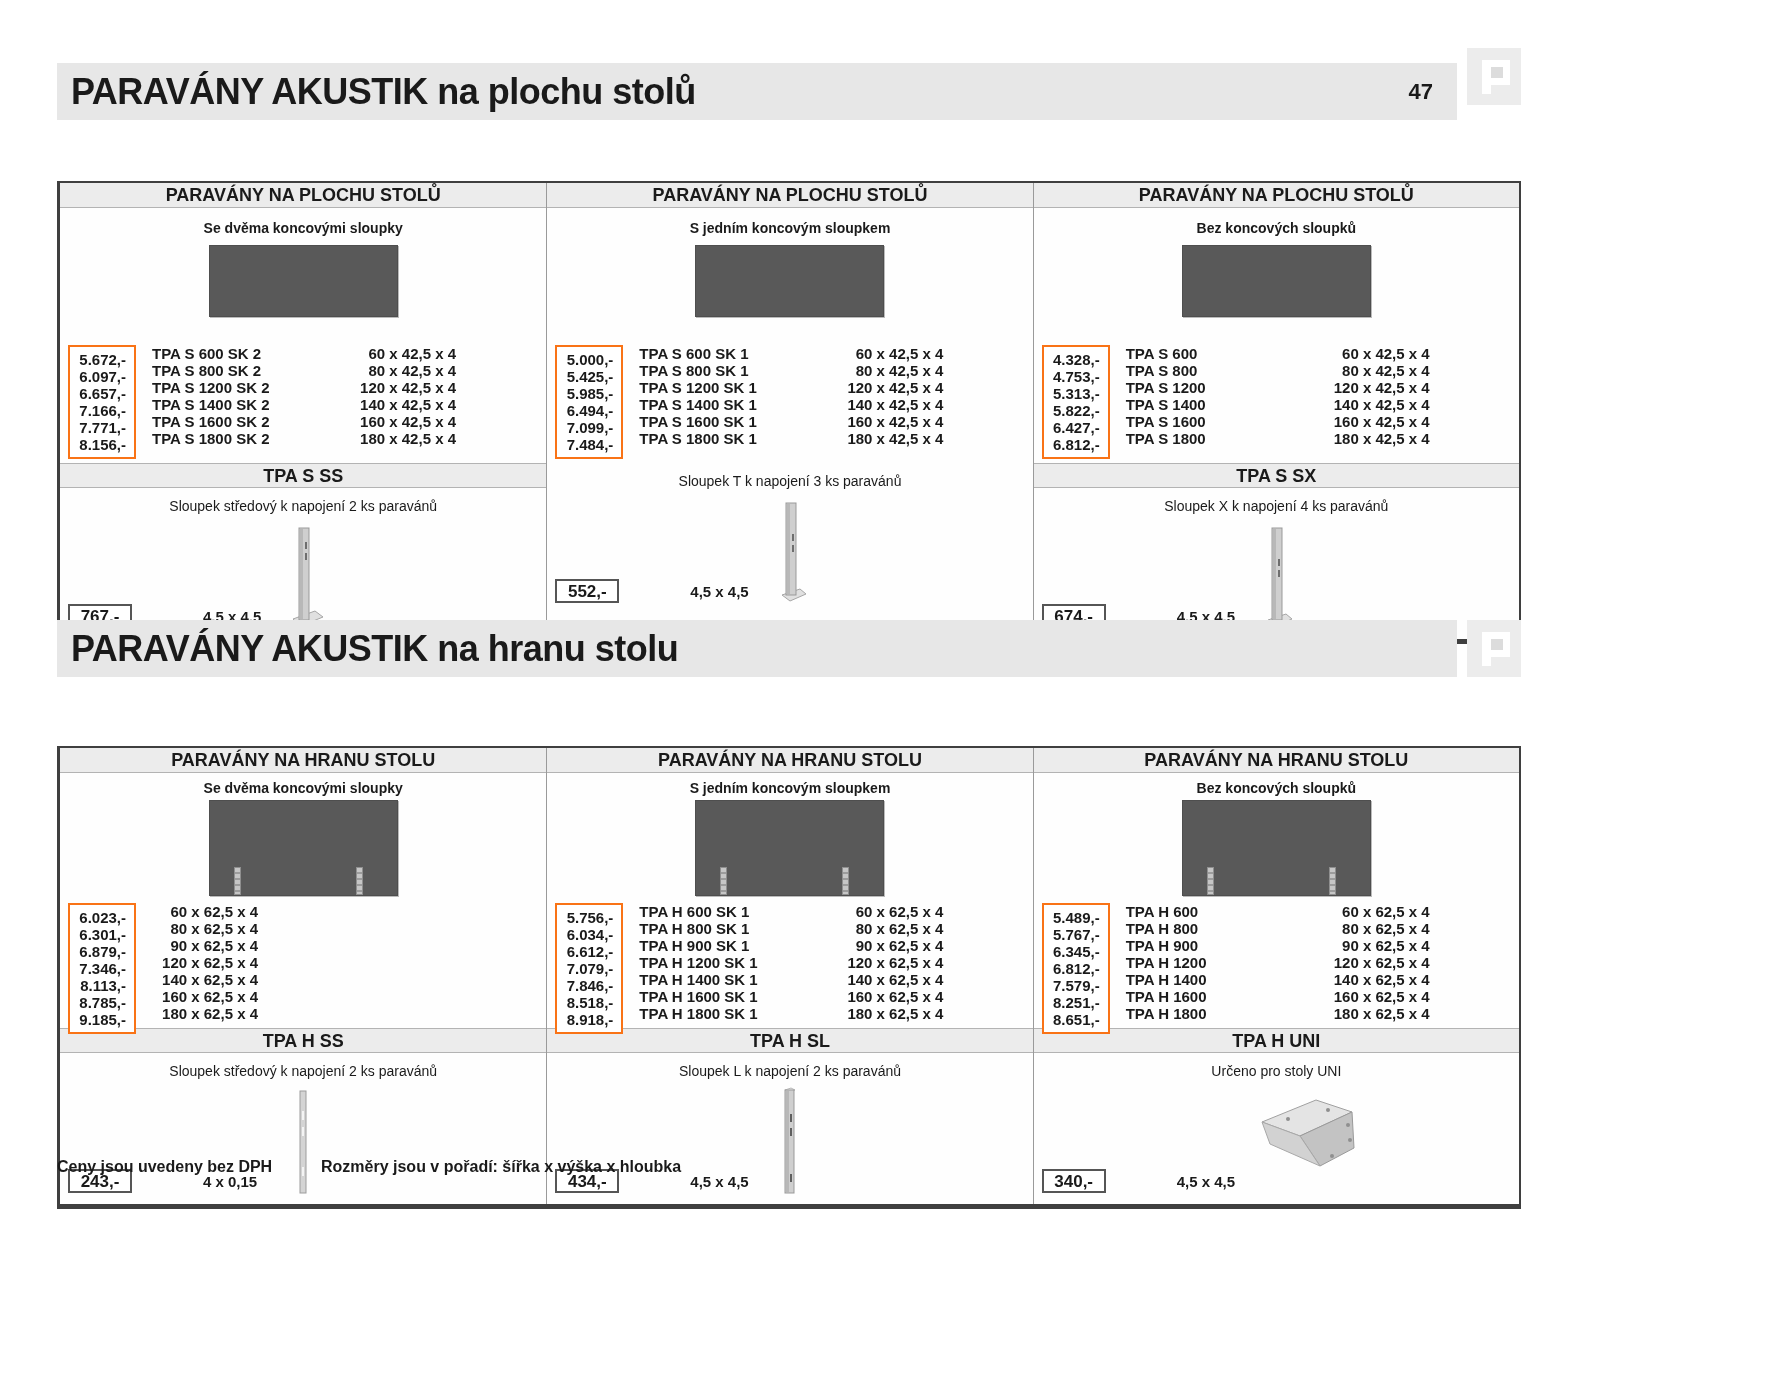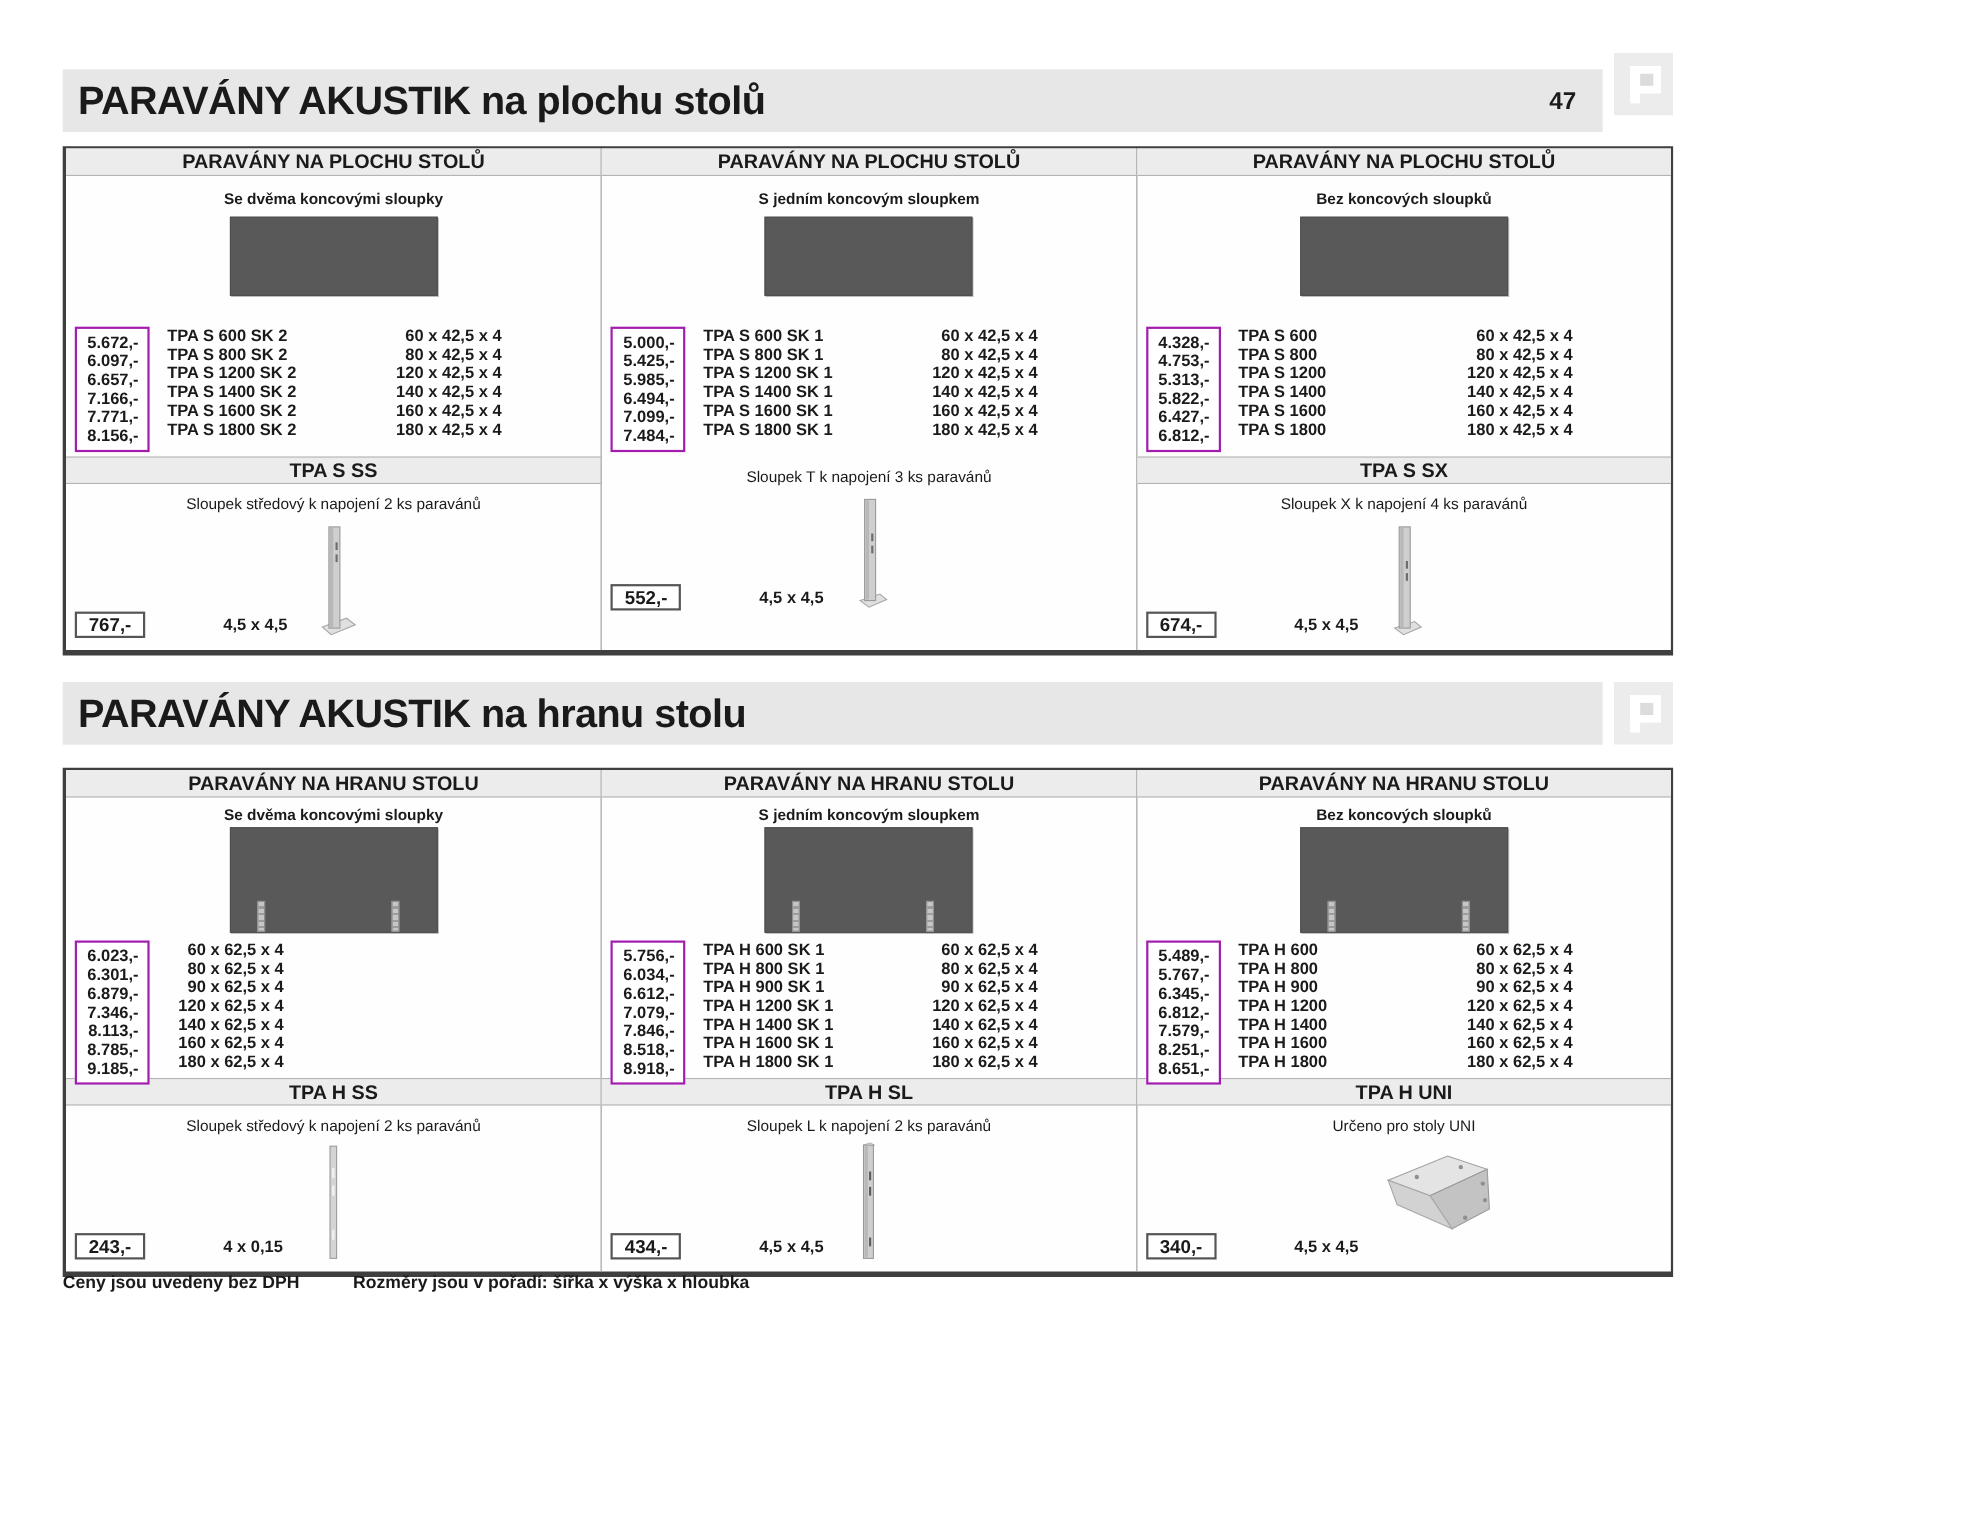--- a/index.html
+++ b/index.html
@@ -14,21 +14,21 @@
     background:#e7e7e7; display:flex; align-items:center;
   }
   .band .title { padding-left:14px; font-weight:bold; font-size:36px; letter-spacing:-0.5px; white-space:nowrap; }
   .band .title .t2 { font-weight:bold; }
   .band .pagenum { margin-left:auto; padding-right:24px; font-weight:bold; font-size:22px; }
   .logo-box { position:absolute; left:1467px; width:54px; height:57px; }
   
   .cat-table {
     position:absolute; left:57px; width:1464px;
     border:2px solid #3f3f3f; border-left-width:3px; border-bottom-width:5px;
-    display:grid; grid-template-columns:1fr 1fr 1fr; background:#fefefe;
+    display:grid; grid-template-columns:1fr 1fr 1fr; background:#fefefe;margin-top:48px;
   }
   .col { display:flex; flex-direction:column; }
   .col + .col { border-left:1px solid #9a9a9a; }
   .col-header {
     height:25px; background:#ececec; border-bottom:1px solid #b3b3b3;
     text-align:center; font-weight:bold; font-size:18px; line-height:25px;
   }
   .prod-area { height:255px; position:relative; }
   .acc-header {
     height:25px; background:#ececec; border-top:1px solid #b3b3b3; border-bottom:1px solid #b3b3b3;
@@ -46,21 +46,21 @@
   .s2 .panel { height:96px; margin-top:4px; }
   .leg {
     position:absolute; bottom:0; width:7px; height:28px; background:#c6c6c6;
     border:1px solid #8f8f8f;
     background-image:repeating-linear-gradient(to bottom, #c6c6c6 0 4px, #9c9c9c 4px 6px);
   }
   .leg.l1 { left:24px; } .leg.l2 { left:146px; }
   .plist { display:flex; padding-left:8px; font-weight:bold; font-size:15px; }
   .s1 .plist { margin-top:28px; }
   .s2 .plist { margin-top:7px; }
-  .pbox { border:2px solid #a21caf; padding:4px 8px 4px 4px; min-width:68px; background:#fff; }
+  .pbox { border:2px solid #f97316; padding:4px 8px 4px 4px; min-width:68px; background:#fff; }
   .pbox .cell { text-align:right; line-height:17px; height:17px; }
   .codes { margin-left:16px; width:182px; }
   .codes .cell { text-align:left; line-height:17px; height:17px; }
   .dimsc { width:122px; }
   .dimsc .cell { text-align:right; line-height:17px; height:17px; }
   
   .acc-desc { text-align:center; font-weight:normal; font-size:14px; margin-top:10px; }
   .acc-price {
     position:absolute; left:8px; bottom:11px; width:64px; height:24px;
     border:2px solid #555; background:#fff; text-align:center;

